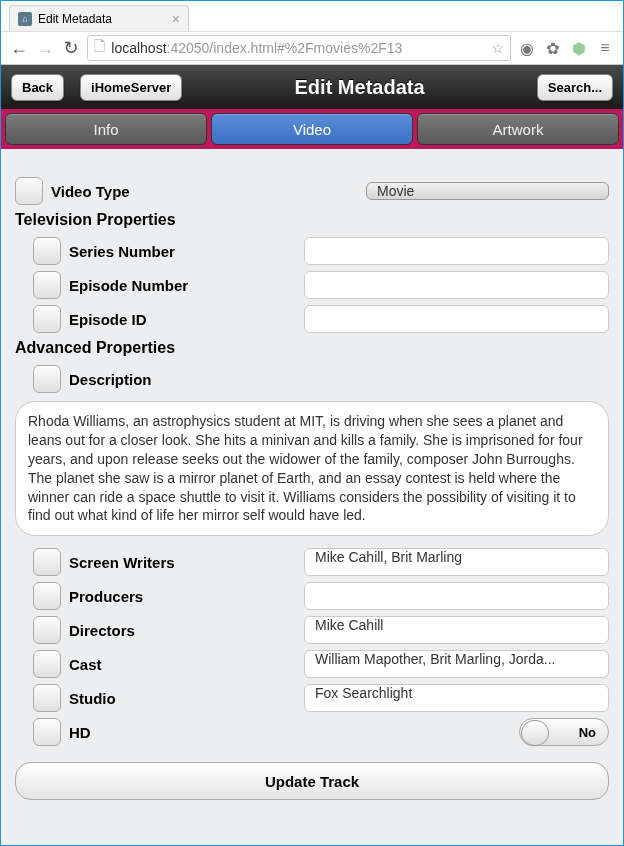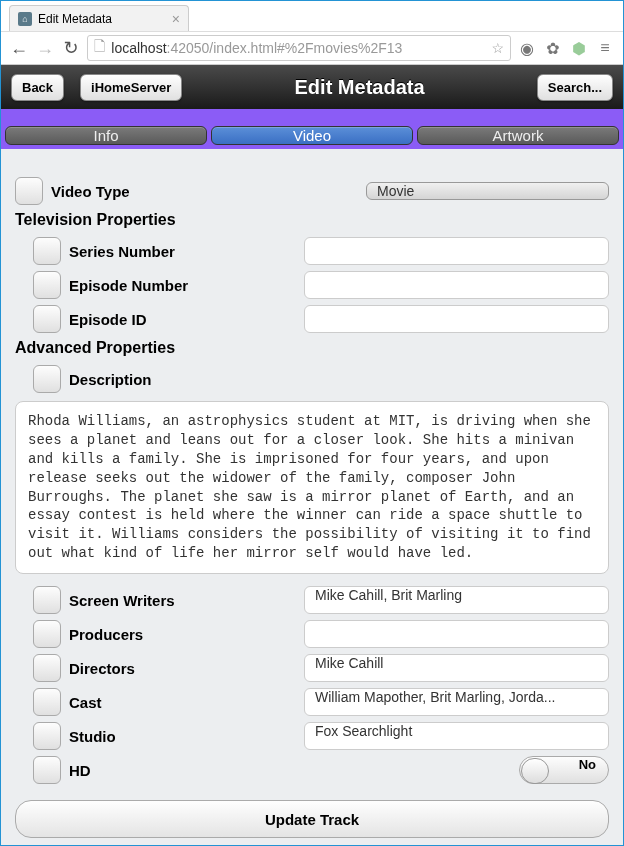--- a/index.html
+++ b/index.html
@@ -25,36 +25,36 @@
     .nav-btn.disabled { color: #bbb; }
     .addr { flex: 1; border: 1px solid #ccc; border-radius: 3px; height: 26px; display: flex; align-items: center; padding: 0 6px; font-size: 14px; color: #333; overflow: hidden; }
     .addr .proto { color: #999; }
     .addr-star { color: #999; margin-left: auto; }
     .tool-icon { width: 20px; color: #777; font-size: 16px; text-align: center; }
     
     .app-header { height: 44px; background: linear-gradient(#4a4a4a,#1a1a1a); display: flex; align-items: center; padding: 0 10px; gap: 16px; }
     .hbtn { background: linear-gradient(#fefefe,#e0e0e0); border: 1px solid #888; border-radius: 6px; padding: 5px 10px; font-size: 13px; font-weight: bold; box-shadow: 0 1px 2px rgba(0,0,0,0.4); }
     .app-title { flex: 1; text-align: center; color: #fff; font-size: 20px; font-weight: bold; text-shadow: 0 -1px 0 #000; }
     
-    .maintabs { height: 40px; background: #8b5cf6; display: flex; gap: 4px; padding: 4px; align-items: flex-end; }
+    .maintabs { height: 40px; background: #be185d; display: flex; gap: 4px; padding: 4px; }
     .mtab { flex: 1; background: linear-gradient(#7a7a7a,#5a5a5a); border: 1px solid #333; border-radius: 6px; display: flex; align-items: center; justify-content: center; color: #eee; font-size: 15px; box-shadow: inset 0 1px 0 rgba(255,255,255,0.2); }
     .mtab.active { background: linear-gradient(#5b8fd8,#3a6fc4); color: #fff; }
     
     .content { flex: 1; background: #eceef0; overflow-y: auto; padding: 26px 14px; position: relative; }
     .content::-webkit-scrollbar { width: 8px; }
     .content::-webkit-scrollbar-thumb { background: #aaa; border-radius: 4px; }
     
     .row { display: flex; align-items: center; min-height: 32px; margin-bottom: 2px; }
     .chk { width: 28px; height: 28px; background: linear-gradient(#fdfdfd,#e0e0e0); border: 1px solid #aaa; border-radius: 6px; margin-right: 8px; flex-shrink: 0; }
     .rlabel { font-weight: bold; font-size: 15px; flex: 0 0 235px; }
     .sect { font-weight: bold; font-size: 16px; margin: 4px 0 6px 0; }
     .val-select { flex: 1; background: linear-gradient(#f0f0f0,#d5d5d5); border: 1px solid #999; border-radius: 6px; height: 18px; padding: 0 10px; font-size: 14px; color: #333; display: flex; align-items: center; margin-left: 40px; }
     .val-input { flex: 1; background: #fff; border: 1px solid #ccc; border-radius: 6px; height: 28px; padding: 0 10px; font-size: 14px; color: #333; white-space: nowrap; overflow: hidden; text-overflow: ellipsis; }
-    .desc-box { background: #fff; border: 1px solid #ccc; border-radius: 8px; padding: 10px 12px; font-size: 14px; line-height: 1.35; color: #333; margin: 6px 0 10px 0; font-family: Liberation Mono, monospace; }
-    .toggle { margin-left: auto; width: 90px; height: 28px; background: linear-gradient(#fdfdfd,#e0e0e0); border: 1px solid #aaa; border-radius: 14px; display: flex; align-items: flex-start; justify-content: flex-end; padding: 0 12px 0 4px; font-weight: bold; font-size: 13px; position: relative; }
+    .desc-box { background: #fff; border: 1px solid #ccc; border-radius: 20px; padding: 10px 12px; font-size: 14px; line-height: 1.35; color: #333; margin: 6px 0 10px 0; }
+    .toggle { margin-left: auto; width: 90px; height: 28px; background: linear-gradient(#fdfdfd,#e0e0e0); border: 1px solid #aaa; border-radius: 14px; display: flex; align-items: center; justify-content: flex-end; padding: 0 12px 0 4px; font-weight: bold; font-size: 13px; position: relative; }
     .toggle:before { content: ''; width: 26px; height: 24px; background: linear-gradient(#fff,#ddd); border: 1px solid #999; border-radius: 13px; position: absolute; left: 1px; top: 1px; }
     .update-btn { margin-top: 14px; background: linear-gradient(#fefefe,#e4e4e4); border: 1px solid #aaa; border-radius: 16px; height: 38px; display: flex; align-items: center; justify-content: center; font-weight: bold; font-size: 15px; }
     .row-indent { padding-left: 18px; }
   </style>
 </head>
 <body>
 
 <div class="window">
   <div class="titlebar">
     <div class="titlebar-btns">

